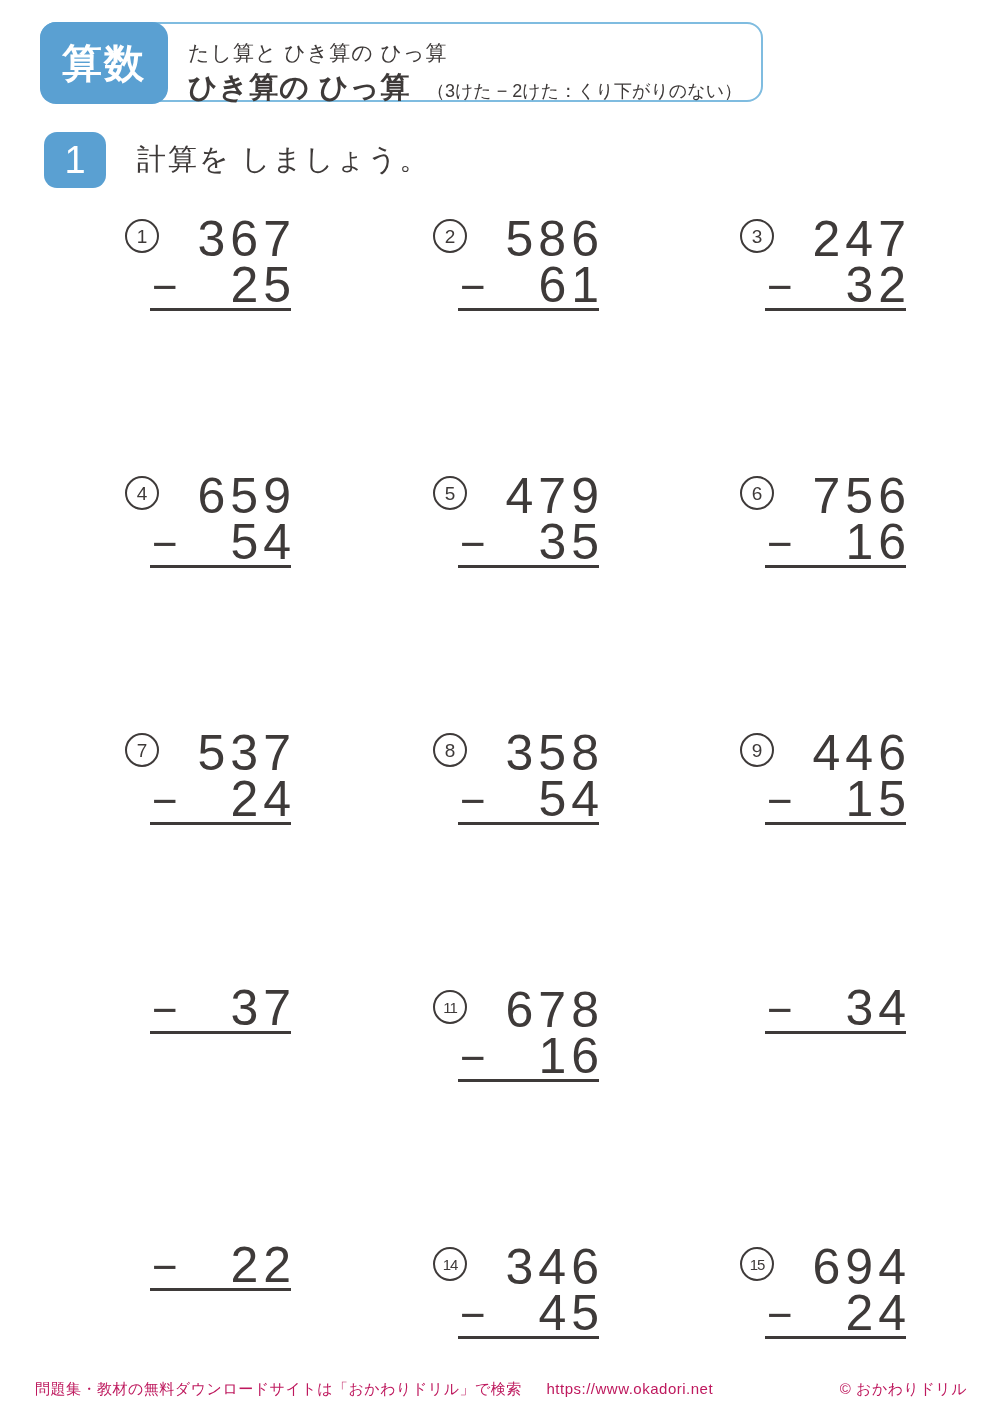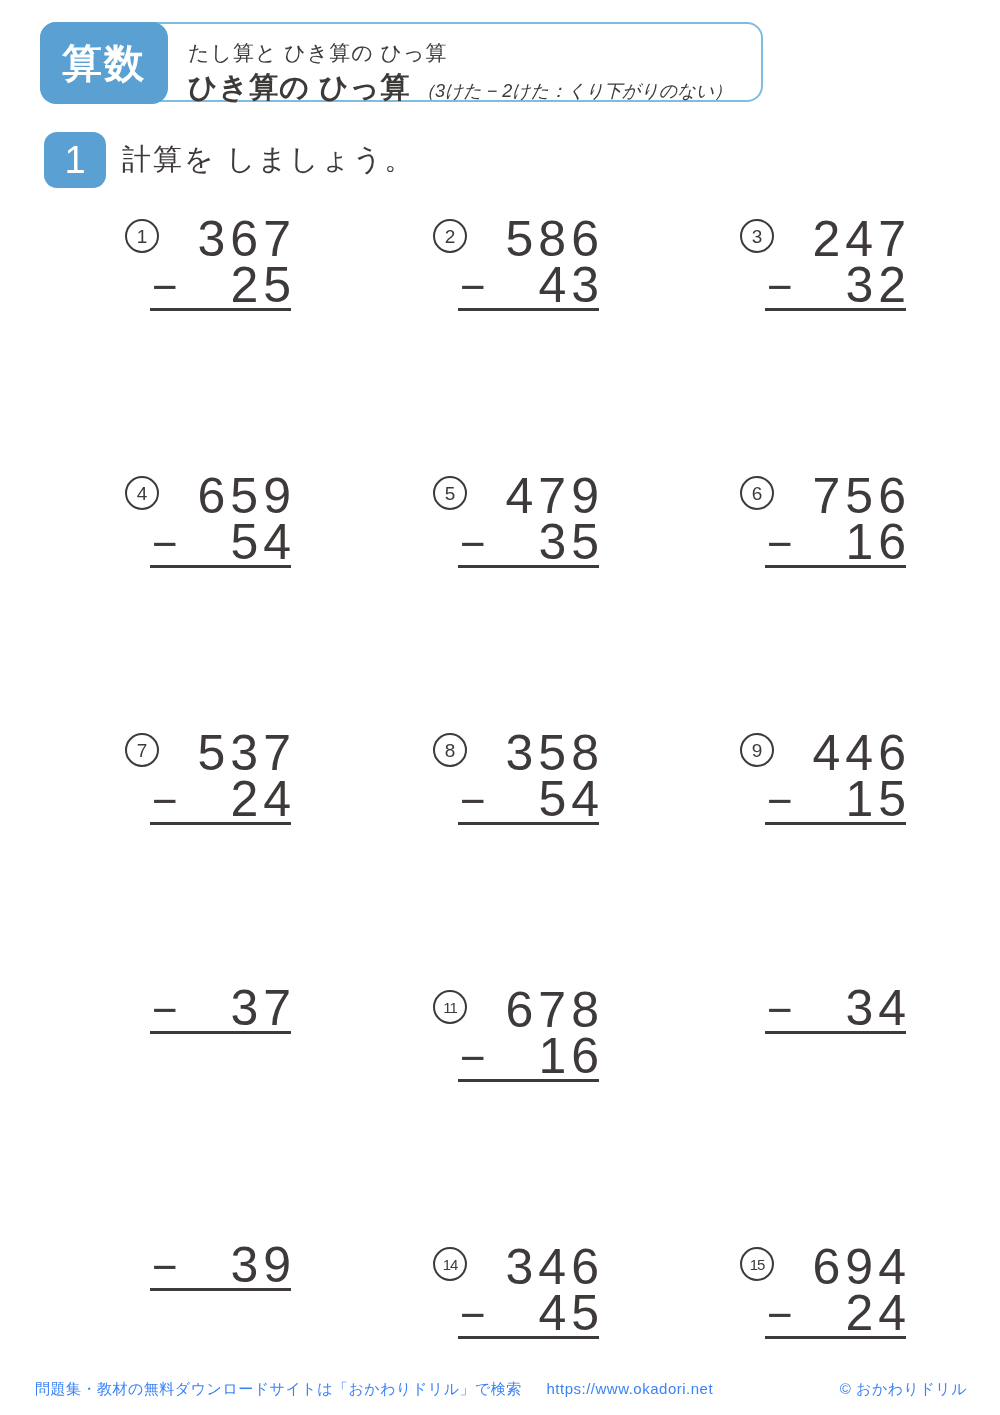--- a/index.html
+++ b/index.html
@@ -19,29 +19,29 @@
   .subject-badge {
     position:absolute; left:-2px; top:-2px; width:128px; height:82px;
     background:#5aa0d2; border-radius:16px; color:#fff;
     font-weight:bold; font-size:40px; letter-spacing:2px;
     display:flex; align-items:center; justify-content:center;
   }
   .titles { position:absolute; left:146px; top:14px; white-space:nowrap; }
   .title-small { font-size:21px; letter-spacing:1px; line-height:30px; }
   .title-main-row { line-height:38px; }
   .title-main { font-size:29px; font-weight:bold; letter-spacing:1px; }
-  .title-sub  { font-size:18px; margin-left:2px;font-style:italic; }
+  .title-sub  { font-size:18px; margin-left:12px; }
 
   
   .section-head { position:absolute; left:44px; top:132px; display:flex; align-items:center; }
   .q-badge {
     width:62px; height:56px; background:#5aa0d2; border-radius:13px;
     color:#fff; font-size:38px; display:flex; align-items:center; justify-content:center;
   }
-  .q-text { margin-left:16px; font-size:29px; letter-spacing:2px; }
+  .q-text { margin-left:31px; font-size:29px; letter-spacing:2px; }
 
   
   .problems {
     position:absolute; left:150px; top:215px;
     display:grid; grid-template-columns:308px 307px 141px; grid-auto-rows:257px;
   }
   .problem { position:relative; width:141px; }
   .circ {
     position:absolute; left:-25px; top:4px; width:34px; height:34px;
     border:2px solid #3e3a39; border-radius:50%;
@@ -54,21 +54,21 @@
   .p-bot {
     display:flex; justify-content:space-between; align-items:baseline;
     border-bottom:3px solid #3e3a39; padding:0 0 7px 2px; height:48px; line-height:44px;
   }
   .minus { font-size:44px; }
 
   
   .footer {
     position:absolute; left:35px; right:33px; bottom:16px;
     display:flex; justify-content:space-between; align-items:baseline;
-    font-size:15px; color:#3b82f6; letter-spacing:0.5px;gap:24px;
+    font-size:15px; color:#be185d; letter-spacing:0.5px;gap:24px;
   }
   .f-url { margin-left:20px; }
 </style>
 </head>
 <body>
 
 <div class="page">
 
   <div class="header-box">
     <div class="subject-badge">算数</div>
@@ -98,21 +98,21 @@
       </div>
     </div>
 
     <div class="problem">
       <div class="p-top">
         <span class="circ">2</span>
         <span class="num">586</span>
       </div>
       <div class="p-bot">
         <span class="minus num">−</span>
-        <span class="num">43</span>
+        <span class="num">61</span>
       </div>
     </div>
 
     <div class="problem">
       <div class="p-top">
         <span class="circ">3</span>
         <span class="num">247</span>
       </div>
       <div class="p-bot">
         <span class="minus num">−</span>
@@ -207,21 +207,21 @@
     <div class="problem">
       <div class="p-bot">
         <span class="minus num">−</span>
         <span class="num">34</span>
       </div>
     </div>
 
     <div class="problem">
       <div class="p-bot">
         <span class="minus num">−</span>
-        <span class="num">39</span>
+        <span class="num">22</span>
       </div>
     </div>
 
     <div class="problem">
       <div class="p-top">
         <span class="circ two">14</span>
         <span class="num">346</span>
       </div>
       <div class="p-bot">
         <span class="minus num">−</span>

